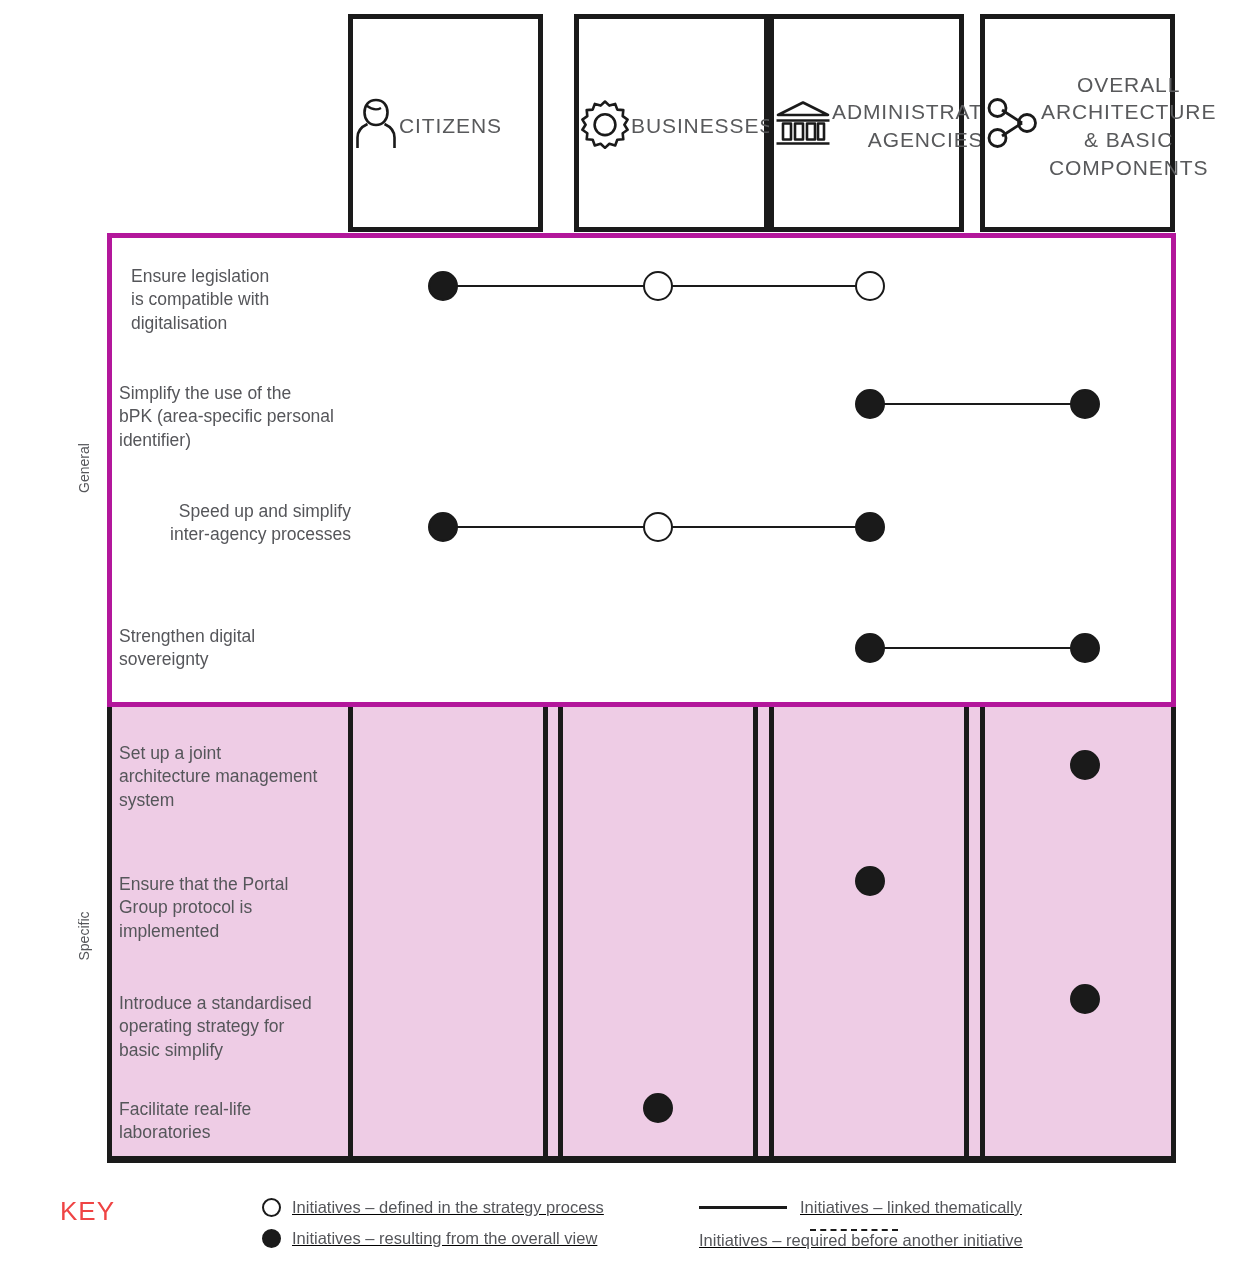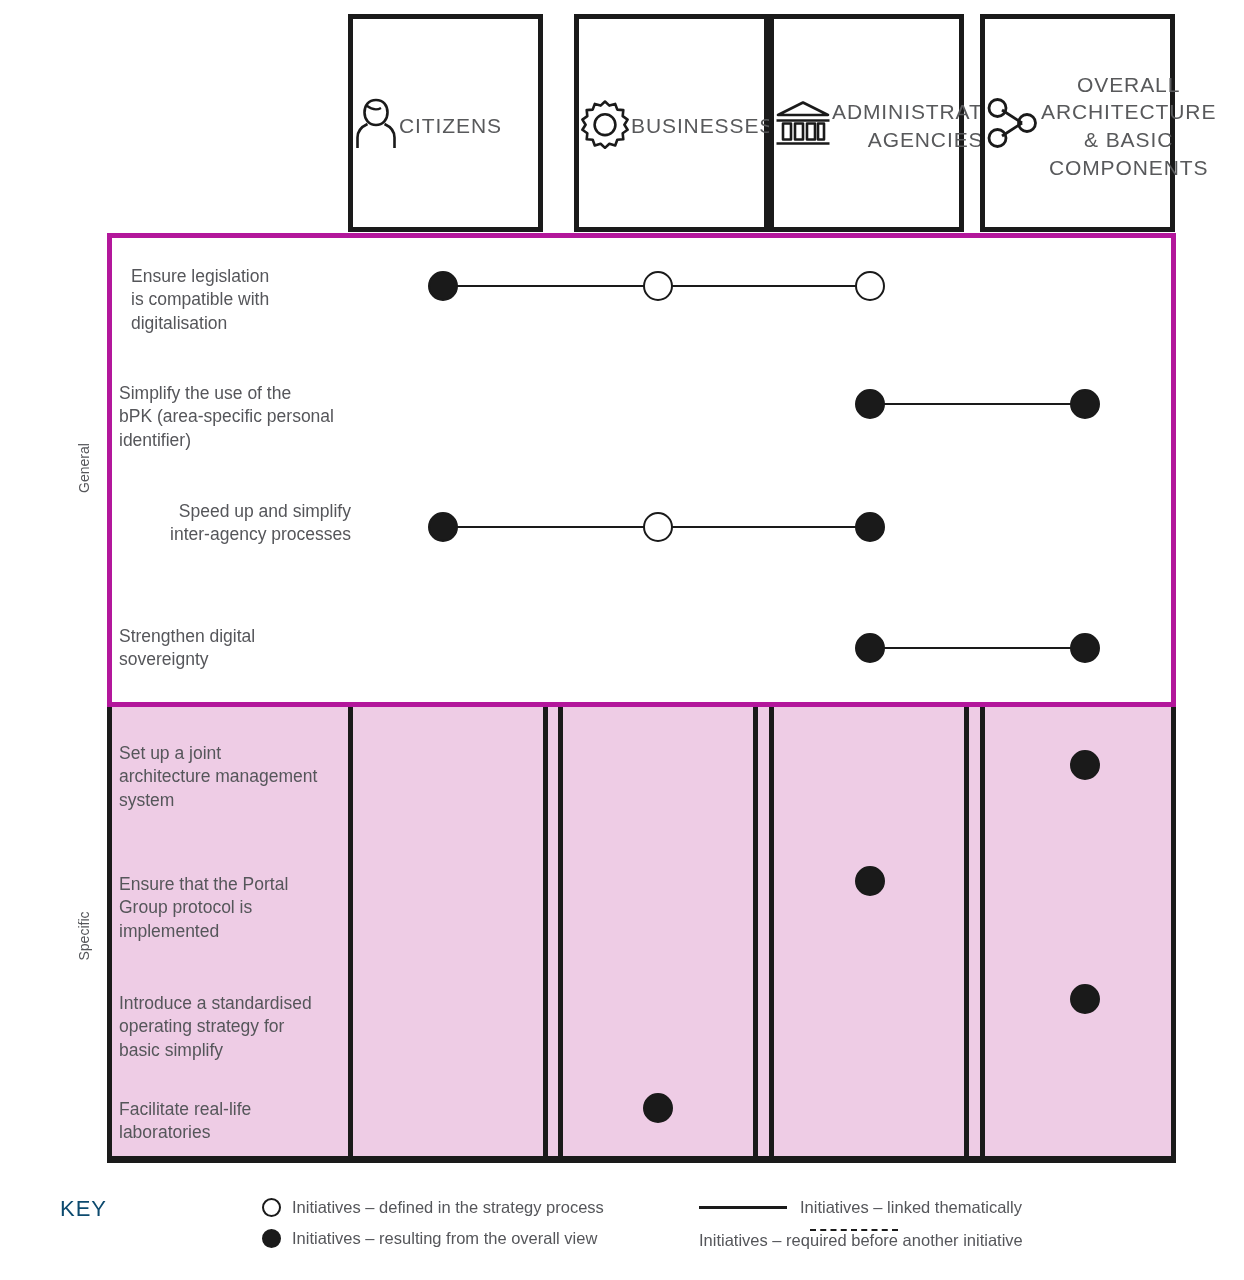--- a/index.html
+++ b/index.html
@@ -92,25 +92,25 @@
   .connector {
     position: absolute;
     height: 2.5px;
     background: #1a1a1a;
     margin-top: -1.25px;
   }
 
   
   .key-title {
     position: absolute;
-    font-size: 22px;
+    font-size: 26px;
     letter-spacing: 1px;
-    color: #0c4a6e;
-  }
-  .key-row { position: absolute; display: flex; align-items: center; }
+    color: #ef4444;
+  }
+  .key-row { position: absolute; display: flex; align-items: center; text-decoration: underline; }
   .key-text {
     font-size: 16.5px;
     color: #55565a;
     white-space: nowrap;
   }
   .key-dot {
     width: 19px; height: 19px; border-radius: 50%;
     border: 2.2px solid #1a1a1a; margin-right: 11px; flex: none;
   }
   .key-dot.filled { background: #1a1a1a; }

